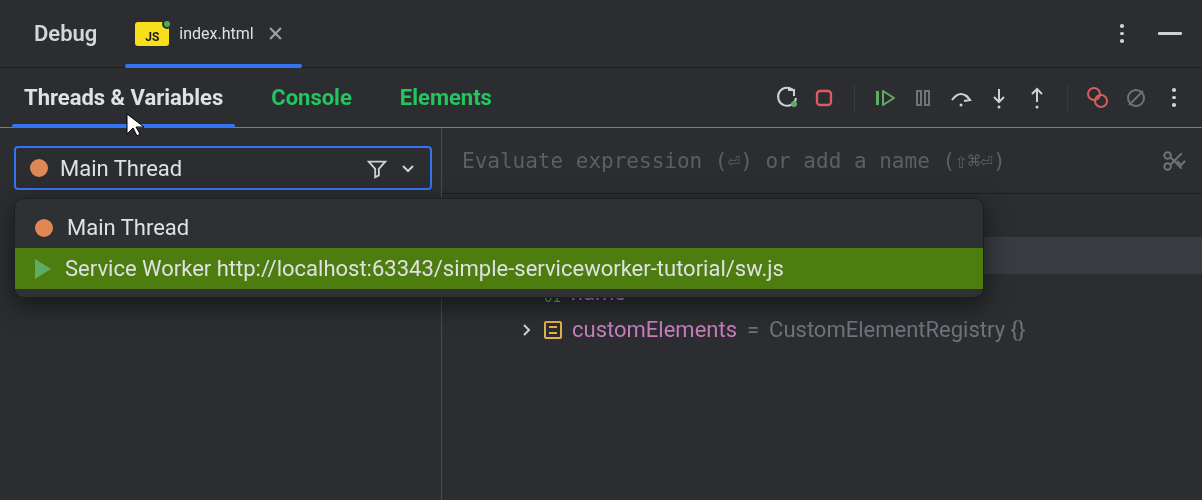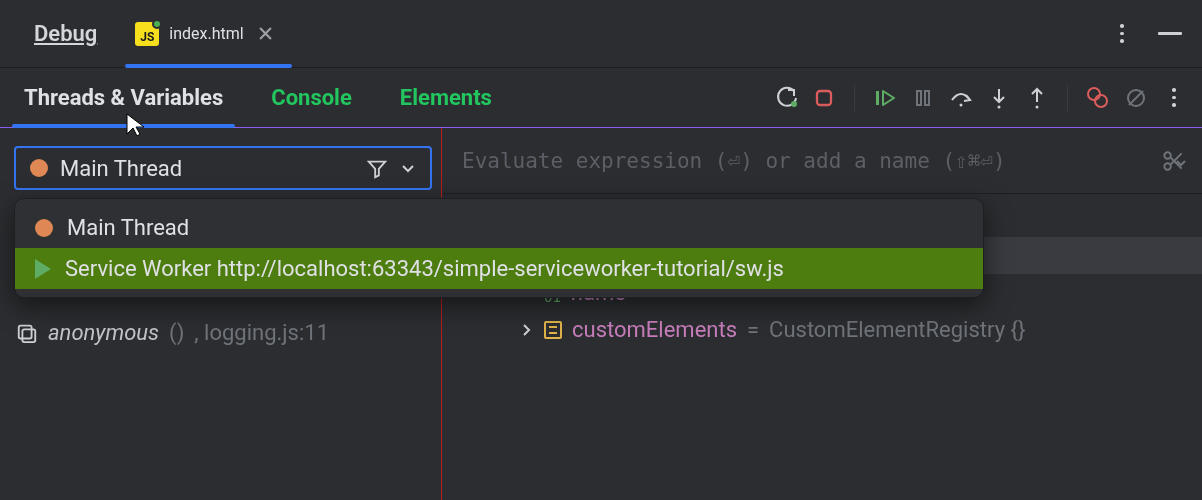--- a/index.html
+++ b/index.html
@@ -12,32 +12,32 @@
     overflow: hidden;
   }
   .root { width: 100%; height: 100%; position: relative; }
 
   
   .topbar {
     display: flex; align-items: center; height: 68px;
     border-bottom: 1px solid #1e1f22;
     padding: 0 12px;
   }
-  .title { font-size: 22px; font-weight: 600; color: #d4d6db; padding: 0 18px 0 22px; text-decoration: underline; }
+  .title { font-size: 22px; font-weight: 600; color: #d4d6db; padding: 0 18px 0 22px; }
   .file-tab {
     display: flex; align-items: center; gap: 10px;
     height: 100%; padding: 0 14px 0 10px; margin-left: 10px;
     position: relative;
   }
   .file-tab .underline {
     position: absolute; left: 0; right: 0; bottom: -1px;
     height: 4px; background: #3574f0; border-radius: 2px;
   }
   .js-icon {
-    width: 24px; height: 24px; background: #f7df1e; border-radius: 3px;
+    width: 34px; height: 24px; background: #f7df1e; border-radius: 3px;
     position: relative; display: flex; align-items: flex-end; justify-content: center;
     font-size: 12px; font-weight: 700; color: #1a1a1a; padding-bottom: 2px;
   }
   .modified-dot { position: absolute; top: -3px; right: -3px; width: 10px; height: 10px; border-radius: 50%; background: #4caf50; border: 2px solid #2b2d30; }
   .file-name { font-size: 16px; color: #dfe1e5; }
   .close-x { width: 22px; height: 22px; display:flex;align-items:center;justify-content:center; }
   .close-x svg { width: 13px; height: 13px; stroke: #9da0a6; stroke-width: 2; }
 
   .top-right { margin-left: auto; display: flex; align-items: center; gap: 24px; padding-right: 8px; }
   .icon-btn { width: 24px; height: 24px; display: flex; align-items: center; justify-content: center; }
@@ -275,31 +275,20 @@
       <div class="dd-item">
         <span class="dot-orange"></span>
         <span>Main Thread</span>
       </div>
       <div class="dd-item hover">
         <span class="play-green"></span>
         <span>Service Worker http://localhost:63343/simple-serviceworker-tutorial/sw.js</span>
       </div>
     </div>
 
-    <div class="frame">
-      <span class="stack-icon">
-            <svg viewBox="0 0 24 24">
-              <rect x="3" y="4" width="14" height="14" rx="2" fill="none" stroke-width="2"></rect>
-              <rect x="7" y="8" width="14" height="14" rx="2" fill="none" stroke-width="2"></rect>
-            </svg>
-          </span>
-      <span class="fn">anonymous</span>
-          <span class="args">()</span>
-          <span class="loc">, logging.js:11</span>
-    </div>
   </div>
 
   <div class="right-pane" style="position:relative">
     <div class="expr-row">
       <span>Evaluate expression (⏎) or add a name (⇧⌘⏎)</span>
       <span class="ret">
         <svg class="btn-svg" viewBox="0 0 24 24">
               <circle cx="7" cy="7" r="3" fill="none" stroke="#6f737a" stroke-width="1.8"></circle>
               <circle cx="7" cy="17" r="3" fill="none" stroke="#6f737a" stroke-width="1.8"></circle>
               <path d="M10 9 L20 19 M10 15 L20 5" stroke="#6f737a" stroke-width="1.8"></path>

